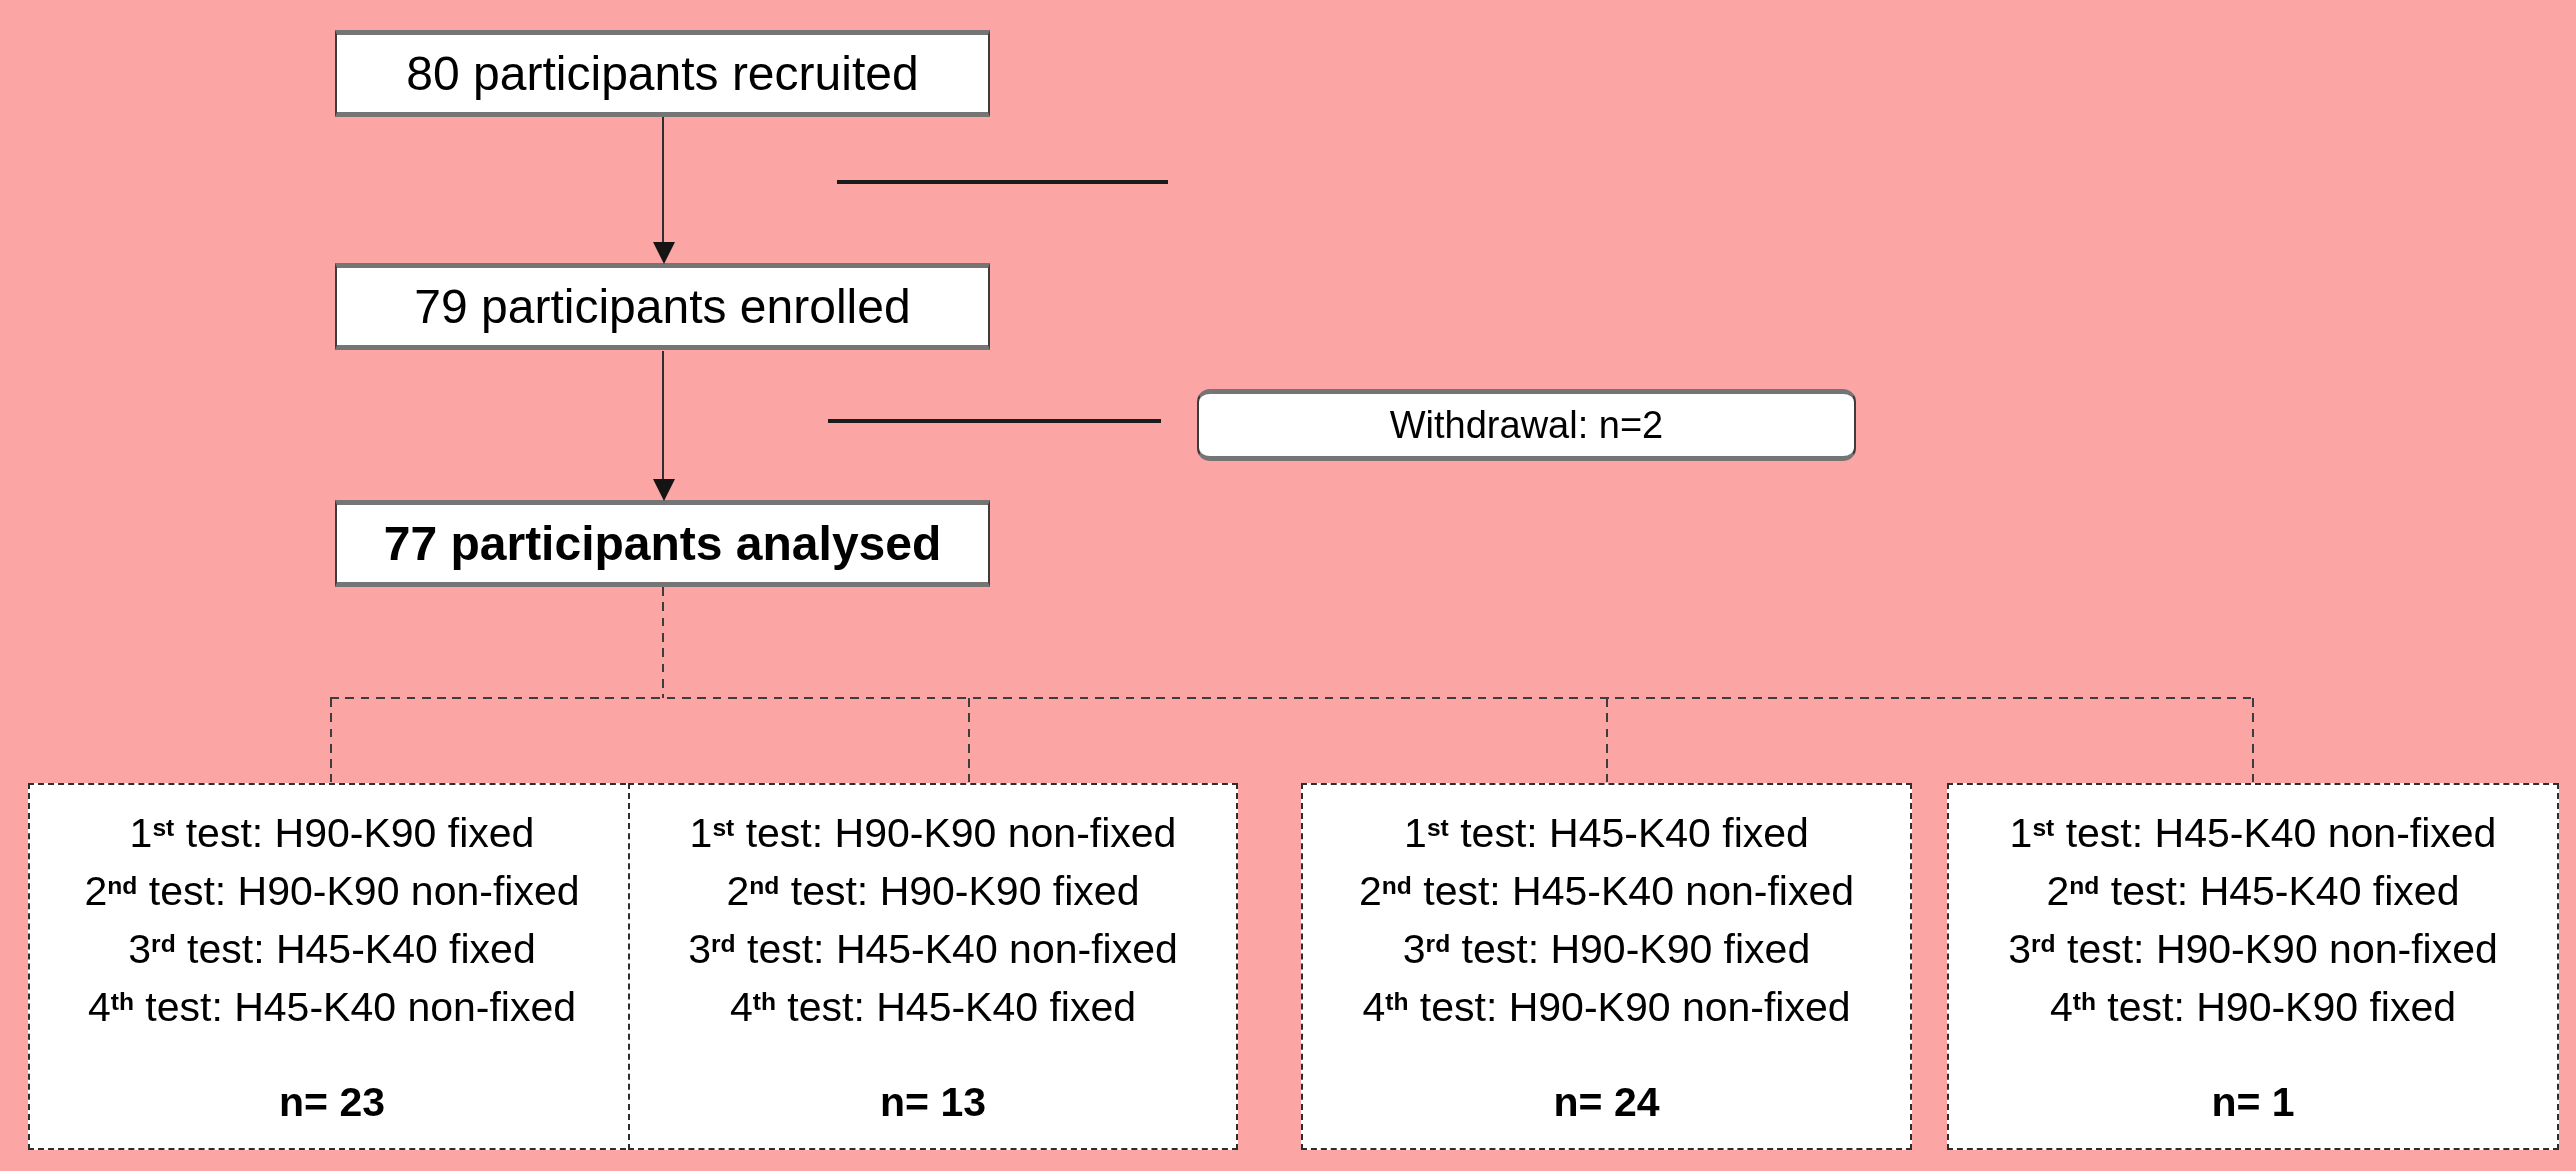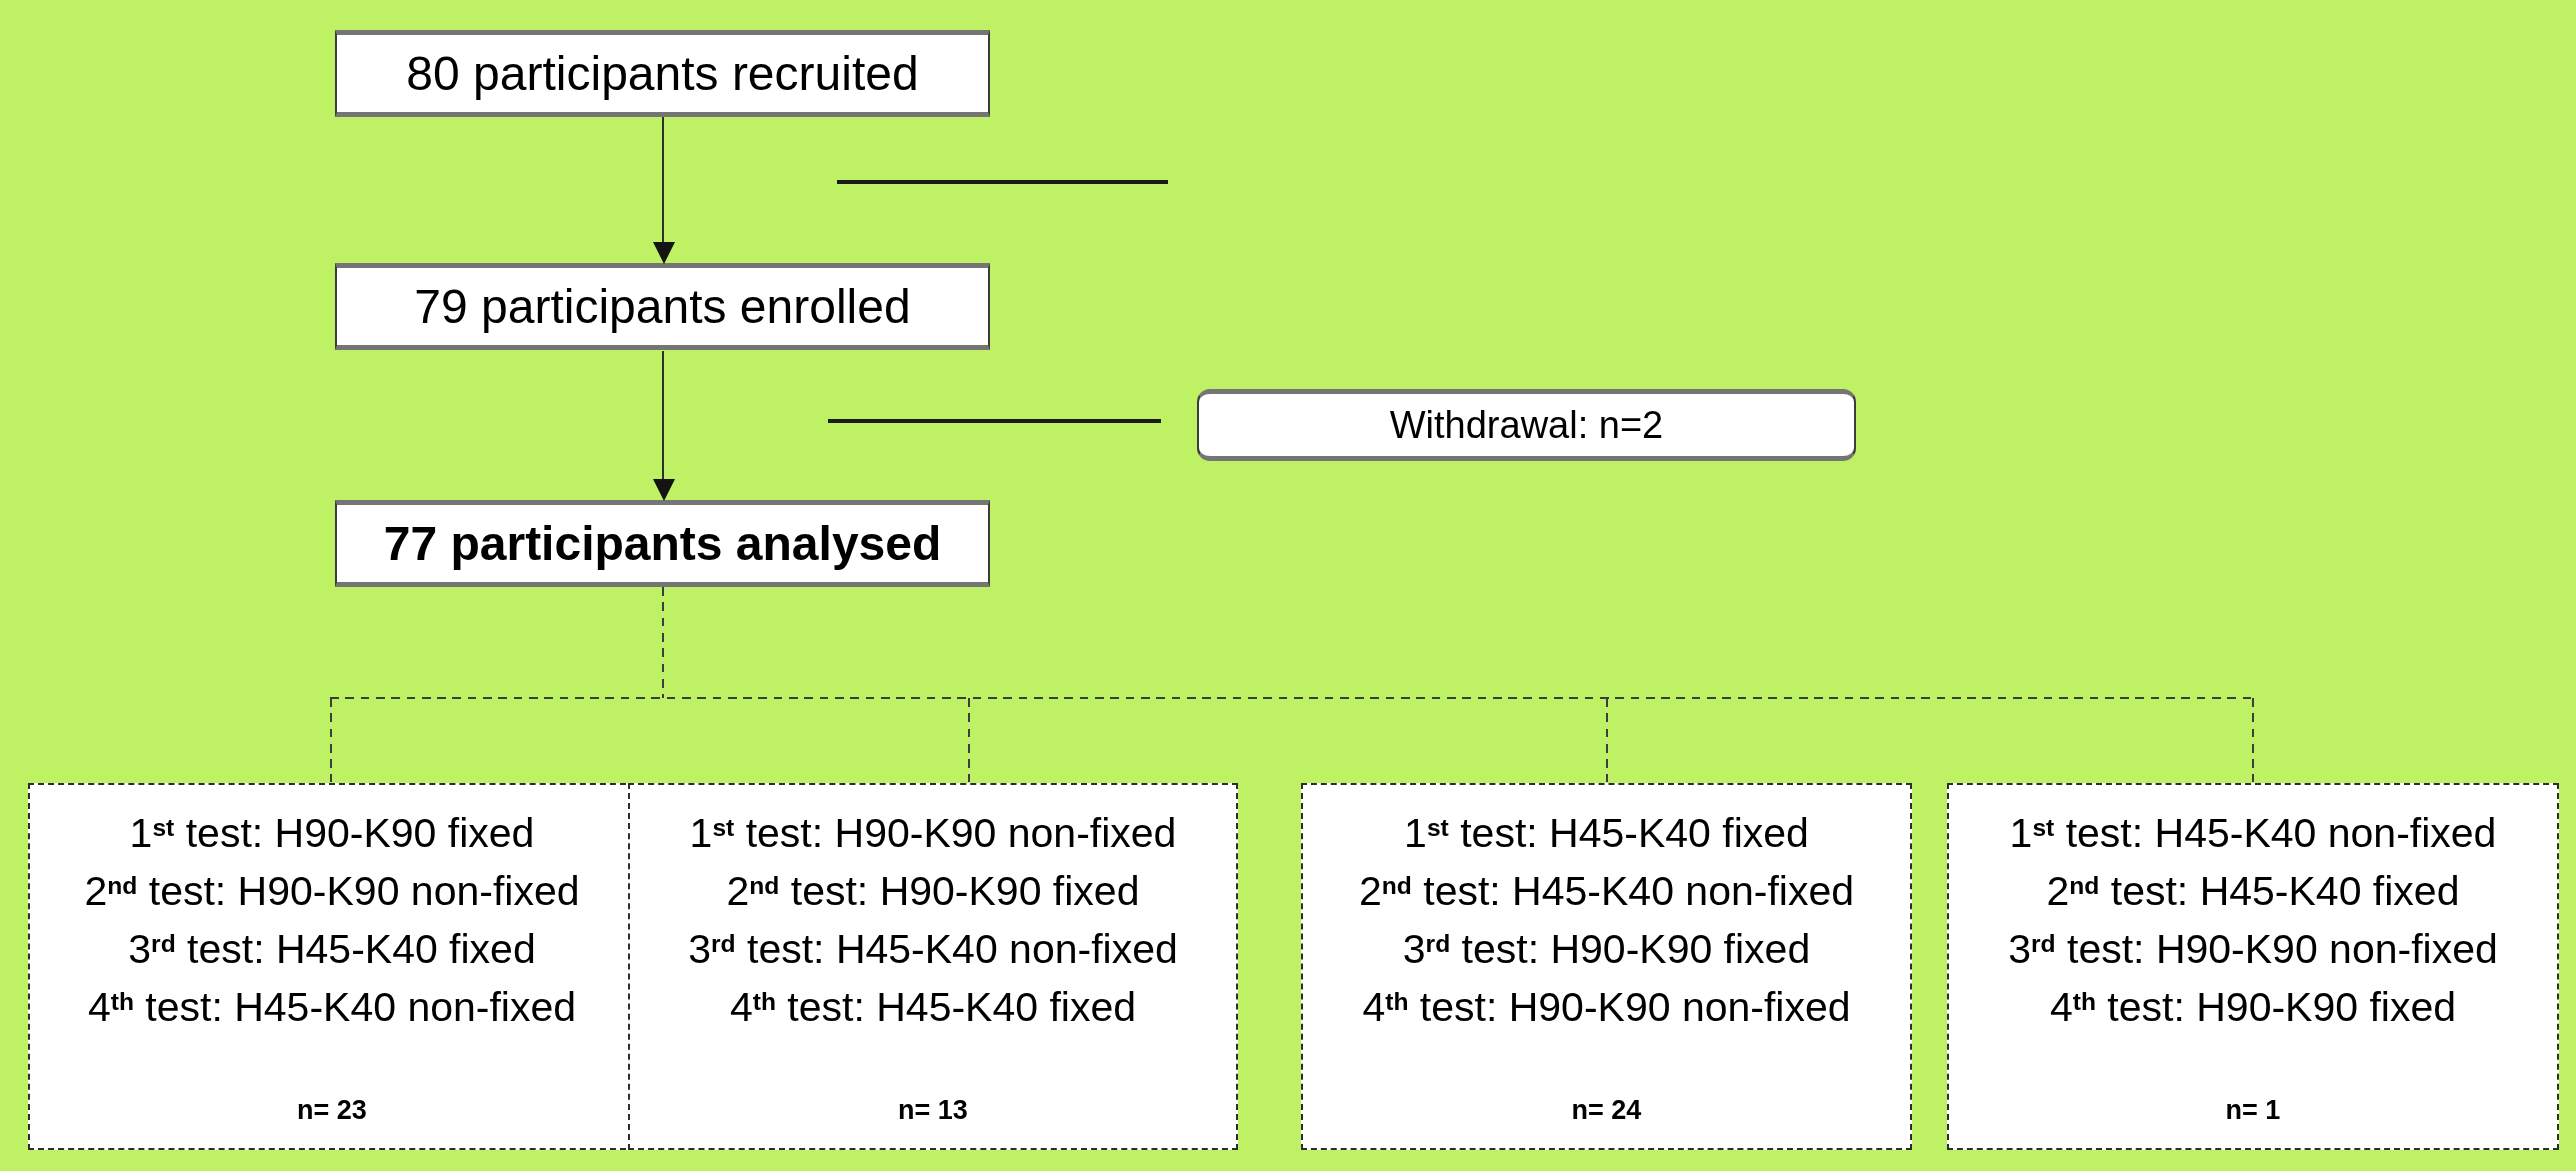--- a/index.html
+++ b/index.html
@@ -4,21 +4,21 @@
 <style>
   html, body {
     margin: 0;
     padding: 0;
     background: #ffffff;
   }
   #stage {
     position: relative;
     width: 2576px;
     height: 1171px;
-    background: #bef264;
+    background: #fca5a5;
     font-family: "Liberation Sans", sans-serif;
     color: #000000;
     overflow: hidden;
   }
 
   
   .solid-box {
     position: absolute;
     box-sizing: border-box;
     background: #ffffff;
@@ -125,21 +125,21 @@
   .tests sup {
     font-size: 60%;
     line-height: 0;
     position: relative;
     top: -0.45em;
     vertical-align: baseline;
     font-weight: bold;
   }
   .spacer { flex: 1 1 auto; }
   .n-count {
-    font-size: 27px;
+    font-size: 41px;
     font-weight: bold;
     text-align: center;
     padding-bottom: 2.9px;
   }
 </style>
 </head>
 <body>
 
 <div id="stage">
 

